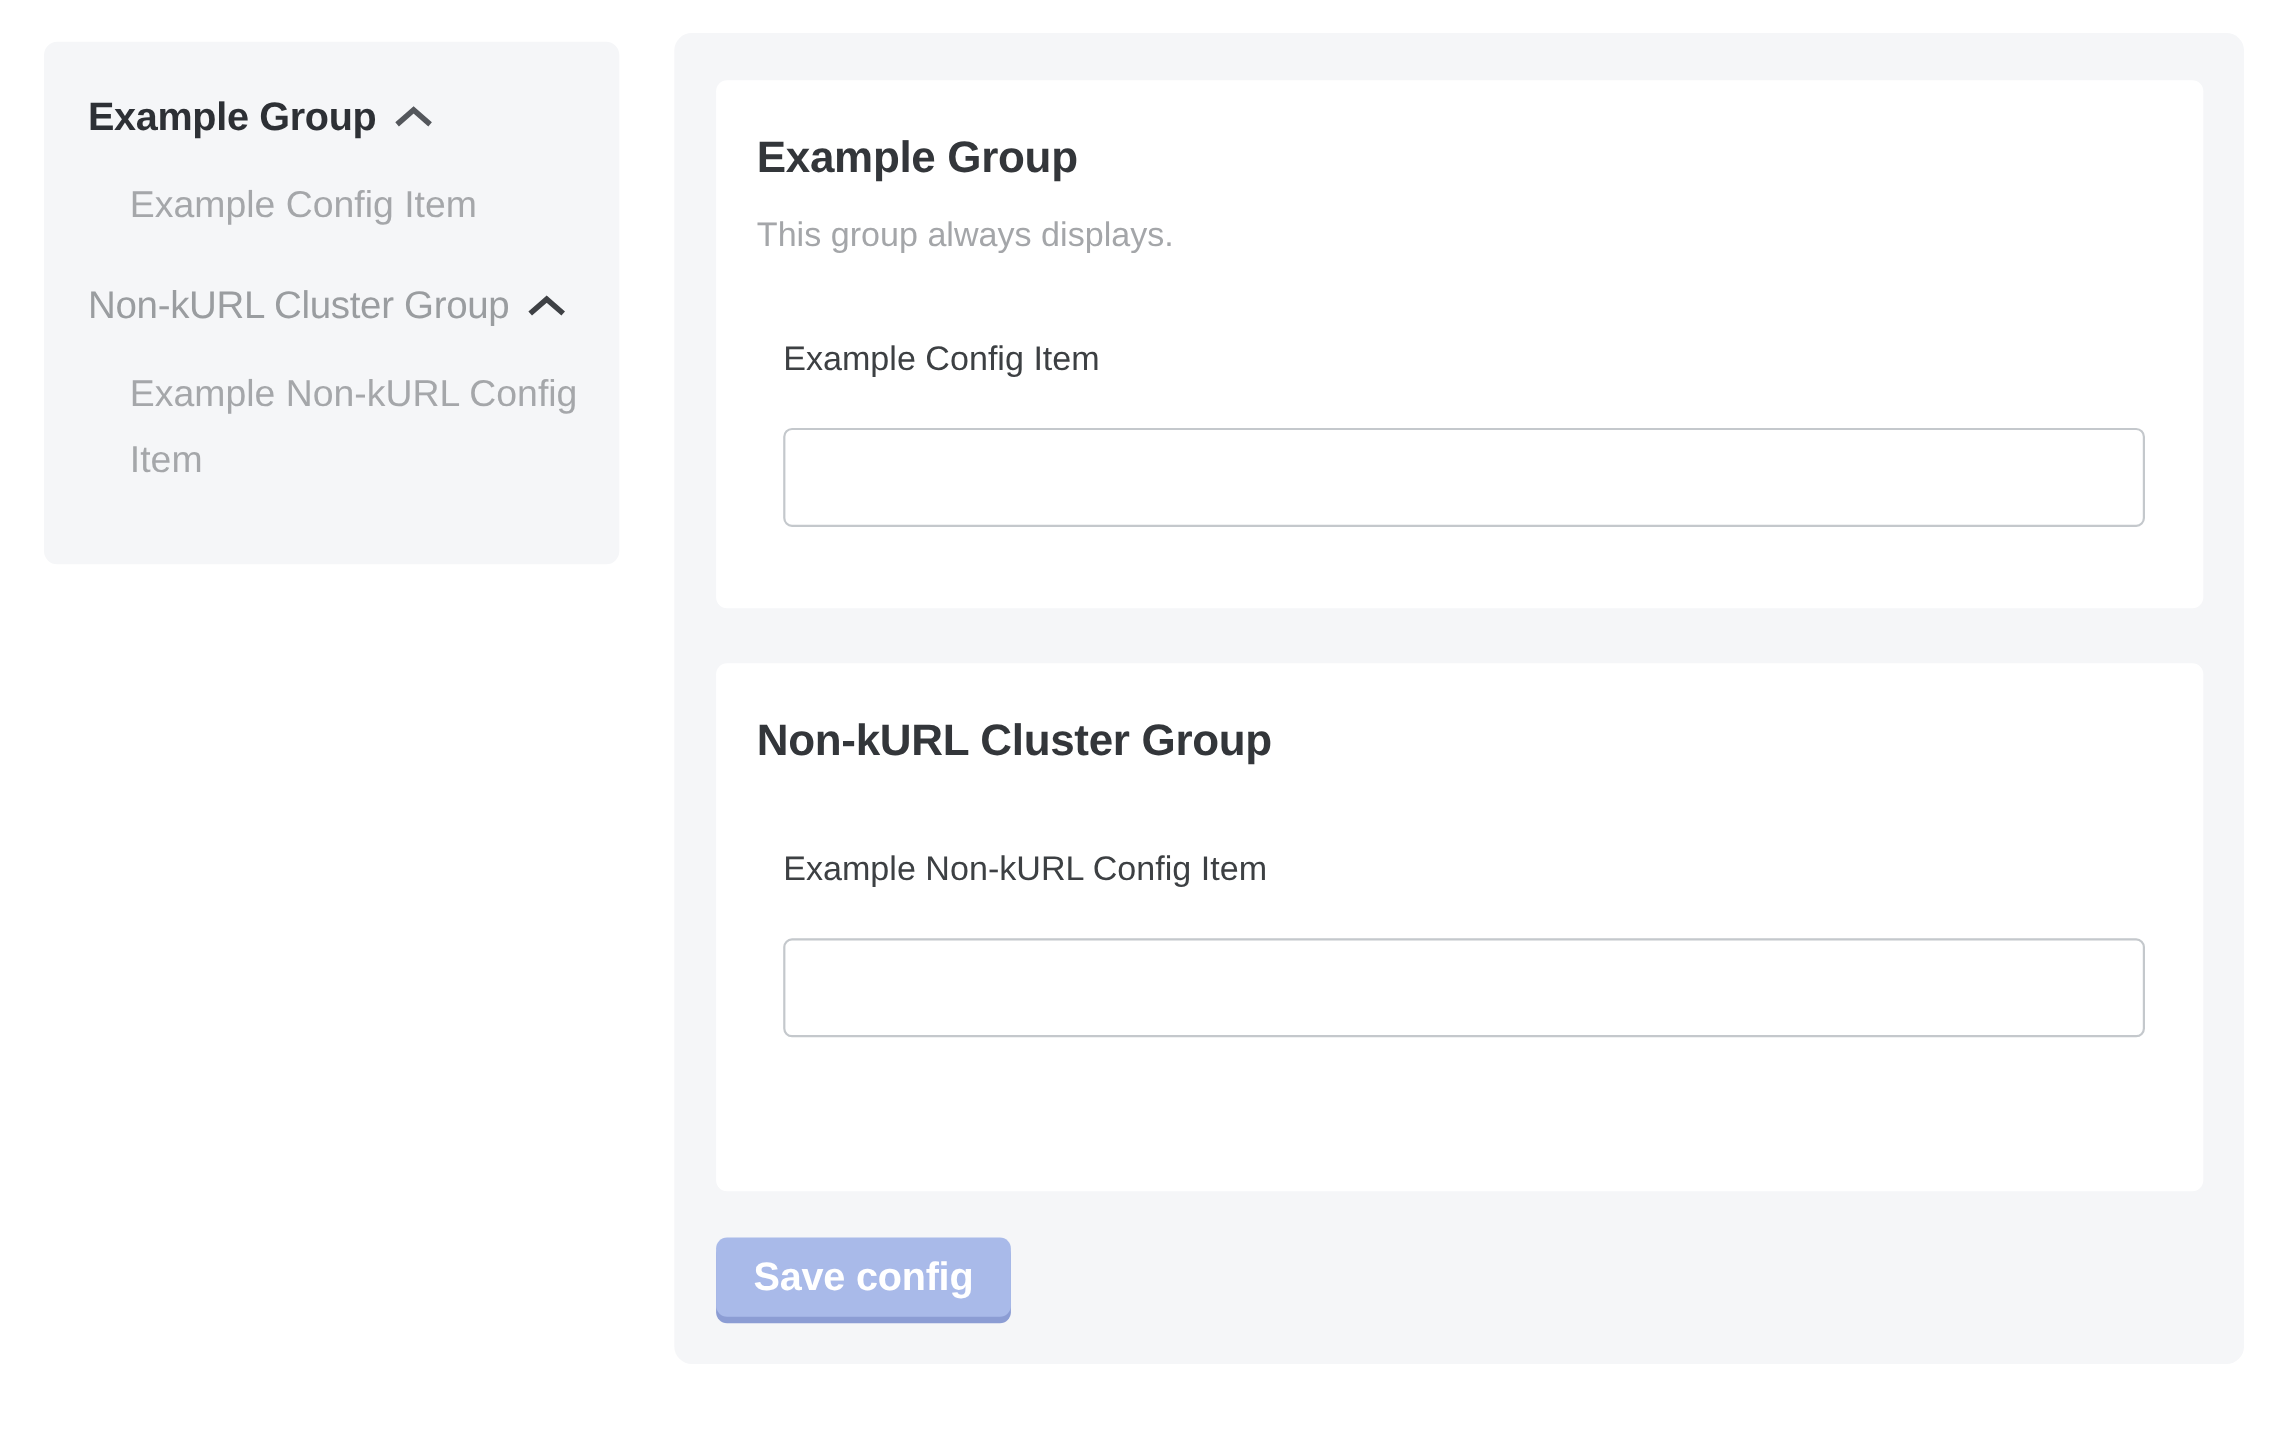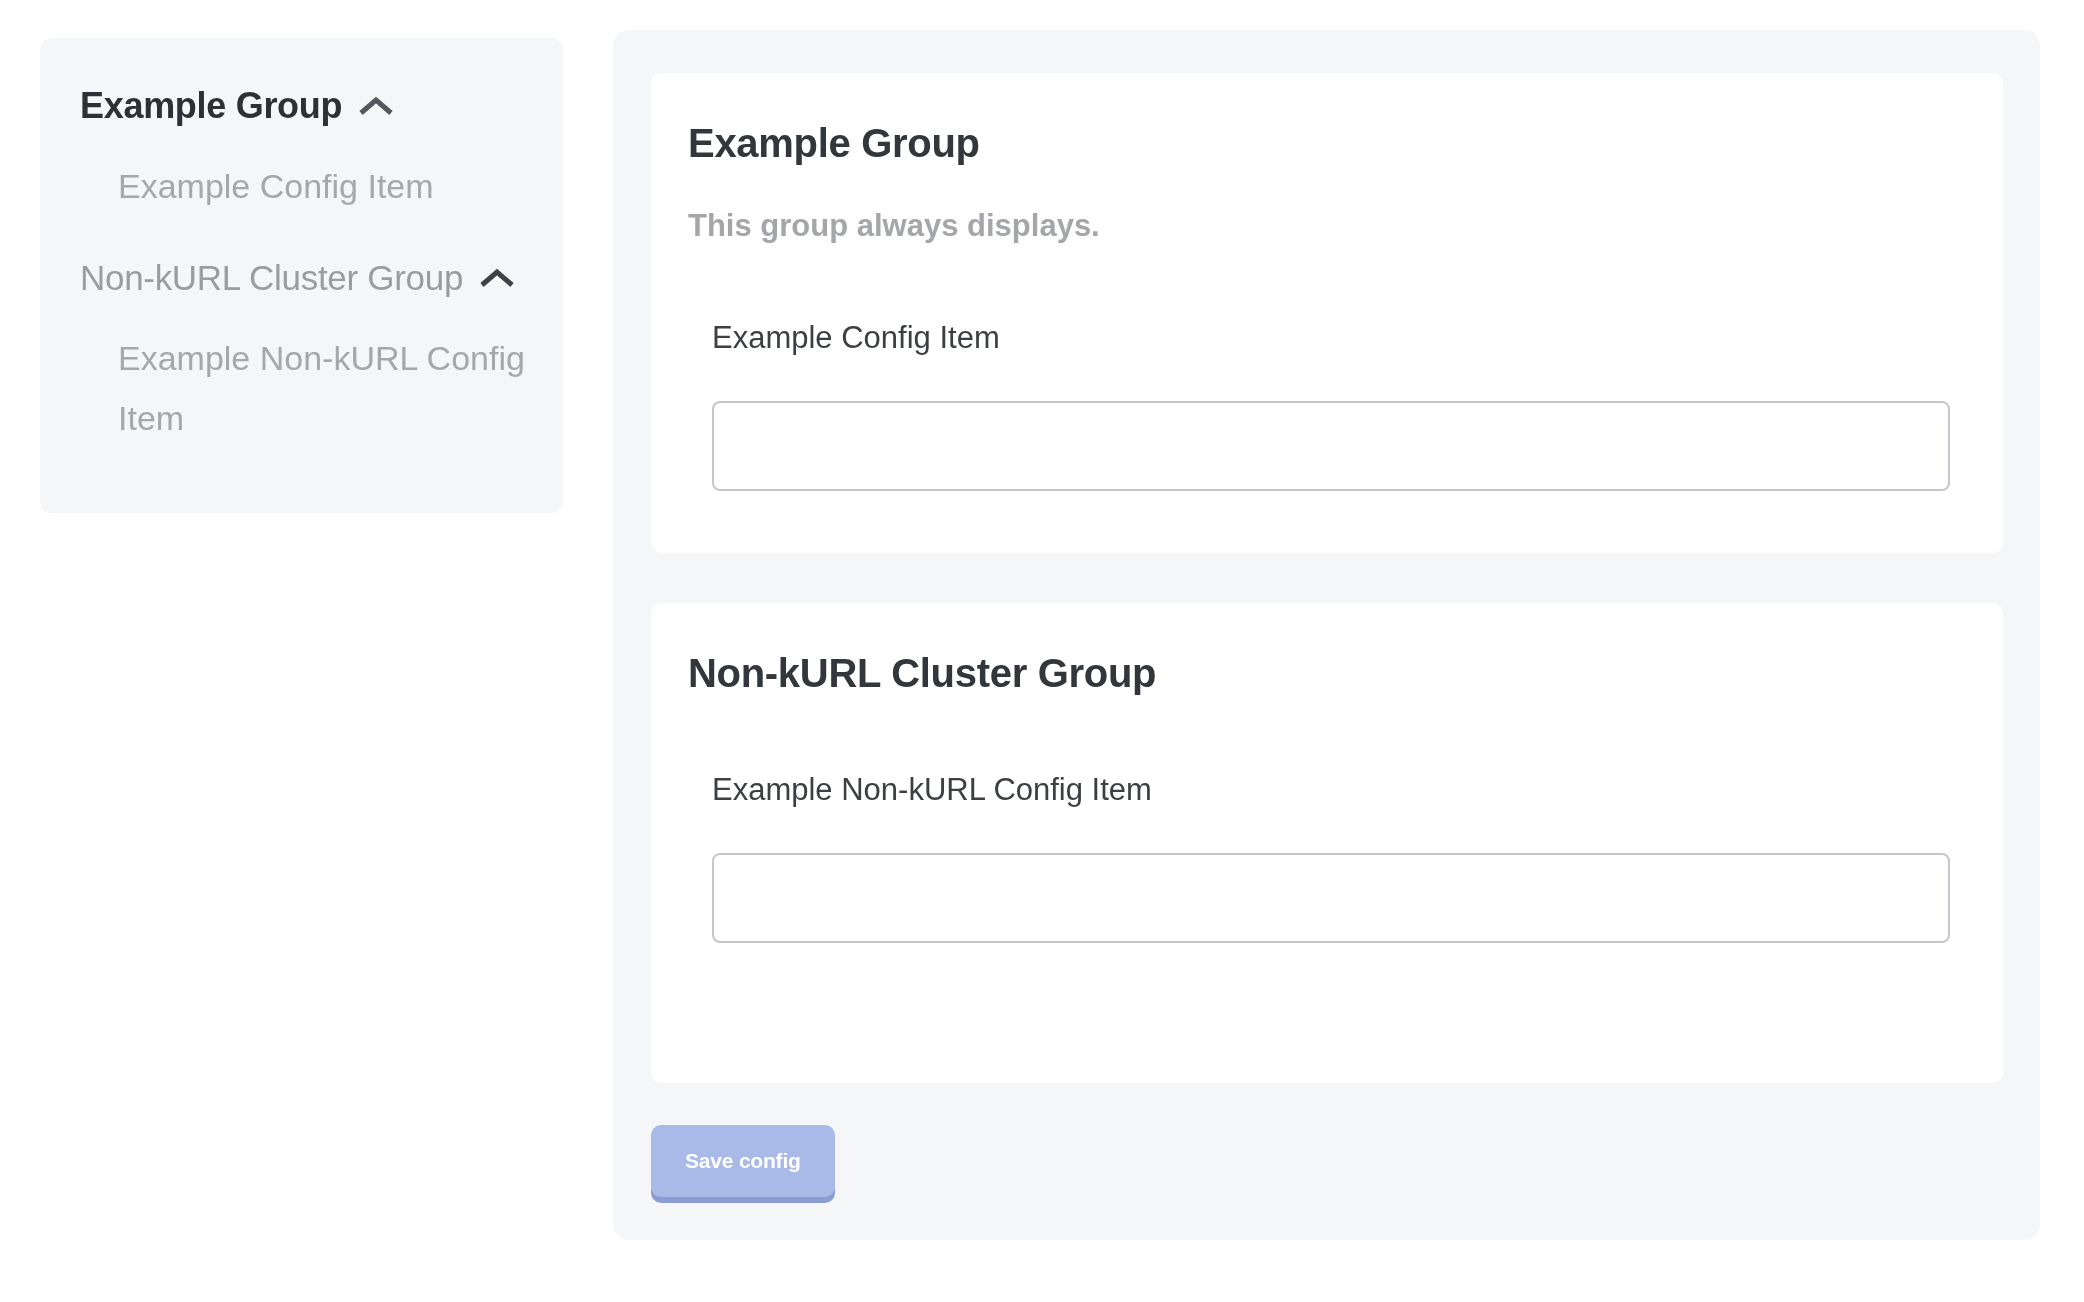--- a/index.html
+++ b/index.html
@@ -69,25 +69,24 @@
   }
   .card + .card { margin-top: 50px; }
   .card h2 {
     font-size: 40px;
     line-height: 48px;
     font-weight: bold;
     color: #33363a;
     letter-spacing: -0.3px;
   }
   .card .desc {
-    margin-top: 40px;
+    margin-top: 28px;
     font-size: 31px;
     line-height: 38px;
     color: #a4a6a9;
-    font-weight: bold;
   }
   .item-label {
     display: block;
     margin: 74px 0 0 24px;
     font-size: 31px;
     line-height: 38px;
     color: #3d4043;
   }
   .text-input {
     display: block;
@@ -107,21 +106,21 @@
   
   .save-btn {
     display: inline-block;
     margin-top: 42px;
     height: 72px;
     padding: 0 34px;
     background: #a9bae9;
     color: #ffffff;
     border: none;
     border-radius: 10px;
-    font-size: 21px;
+    font-size: 36px;
     font-weight: bold;
     font-family: "Liberation Sans", sans-serif;
     letter-spacing: -0.2px;
     box-shadow: 0 6px 0 0 #8c9dd4;
     cursor: default;
   }
 </style>
 </head>
 <body>
 

